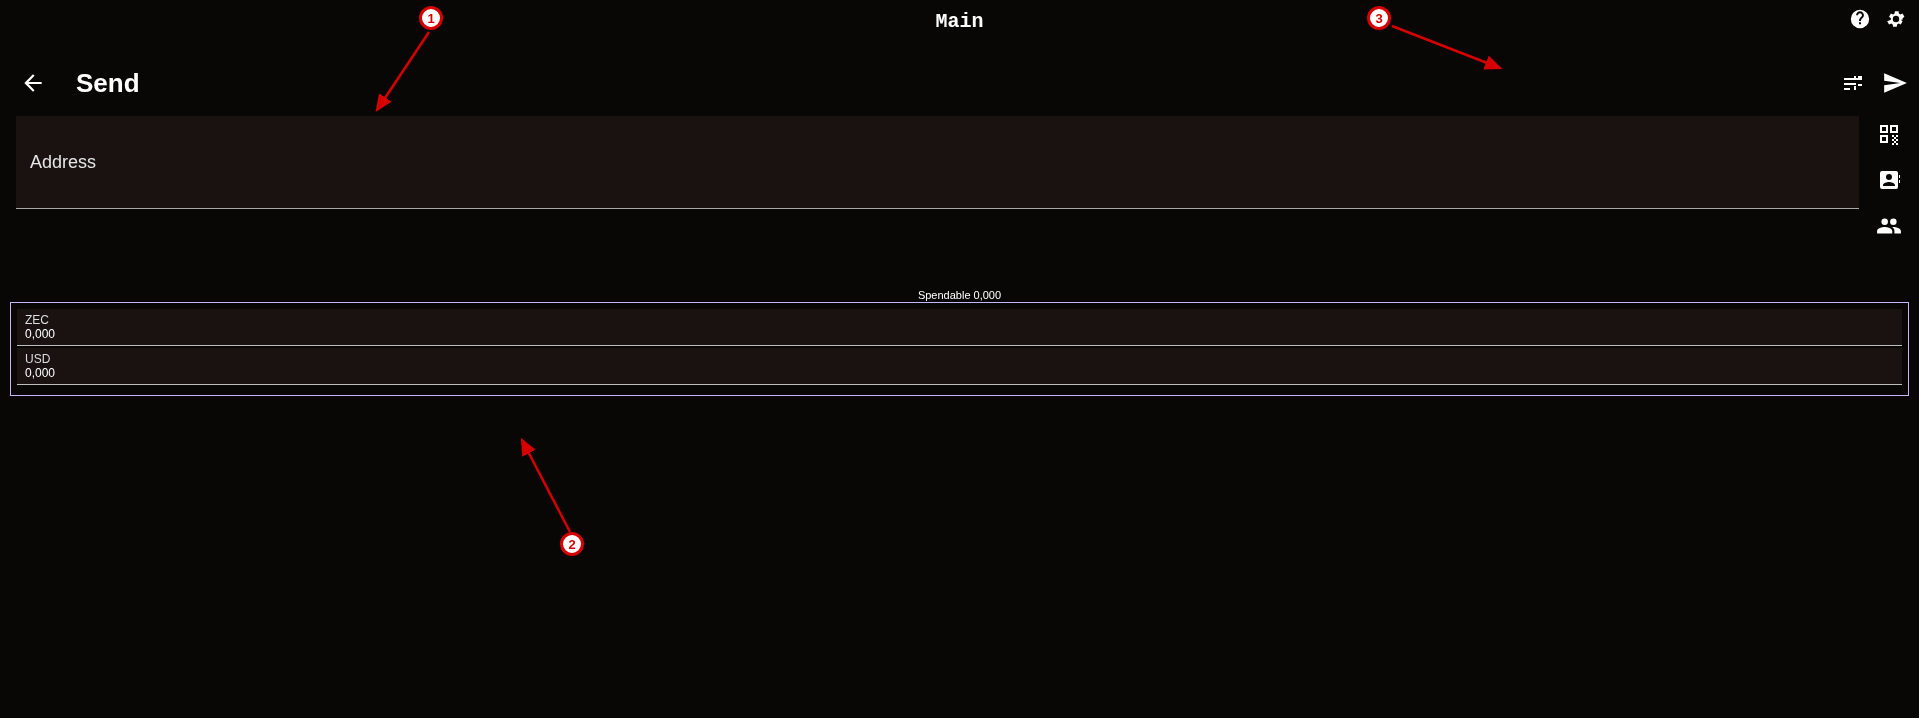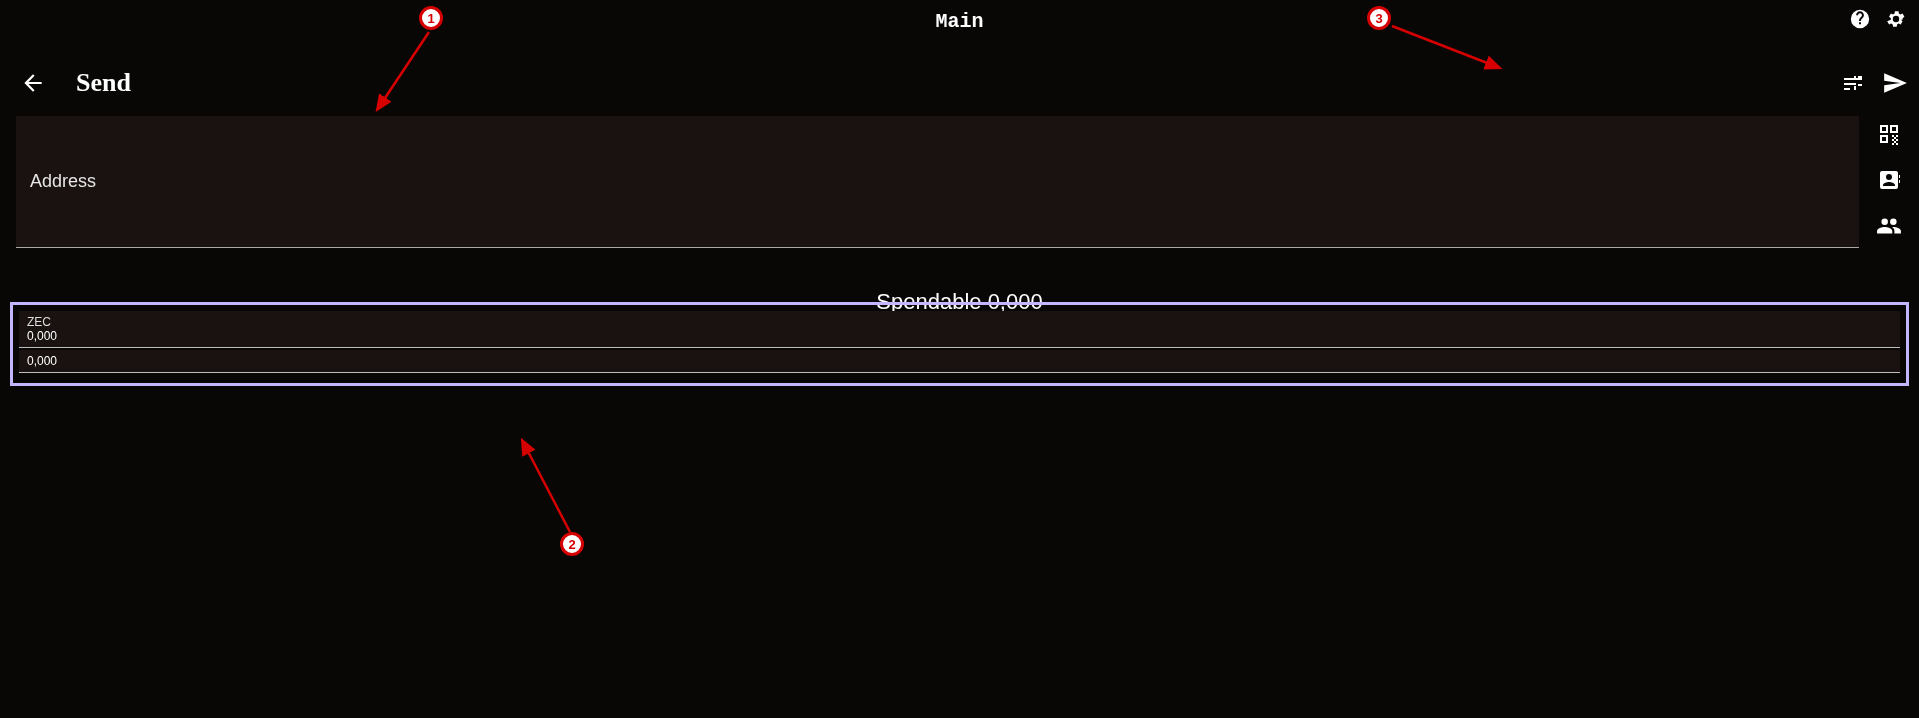--- a/index.html
+++ b/index.html
@@ -50,38 +50,37 @@
   .subbar .back {
     margin-left: 18px;
     width: 30px; height: 30px;
     display:flex; align-items:center; justify-content:center;
     cursor:pointer;
   }
   .subbar .page-title {
     margin-left: 28px;
     font-size: 26px;
     font-weight: 600;
-    font-family: Liberation Serif, serif;
   }
   .subbar-right {
     margin-left: auto;
     margin-right: 10px;
     display: flex;
     gap: 14px;
     align-items: center;
   }
   .subbar-right .icon-btn { width: 28px; height: 28px; display:flex; align-items:center; justify-content:center; cursor:pointer; }
 
   
   .address-wrap {
     position: absolute;
     top: 116px;
     left: 16px;
     right: 60px;
-    height: 132px;
+    height: 93px;
     background: #1a1211;
     border-bottom: 1px solid #a8a8a8;
     display: flex;
     align-items: center;
     padding-left: 14px;
   }
   .address-placeholder {
     color: #e6e6e6;
     font-size: 18px;
   }
@@ -97,32 +96,31 @@
     padding-top: 4px;
   }
   .address-side .icon-btn { width:28px; height:28px; display:flex; align-items:center; justify-content:center; cursor:pointer; }
 
   
   .spendable {
     position: absolute;
     top: 289px;
     left: 0; right: 0;
     text-align: center;
-    font-size: 22px;
-    color: #fff;
-    text-decoration: underline;
+    font-size: 11px;
+    color: #fff;
   }
 
   
   .amount-box {
     position: absolute;
     top: 302px;
     left: 10px;
     right: 10px;
-    border: 3px solid #c4b5fd;
+    border: 1px solid #c4b5fd;
     background: transparent;
     padding: 6px 6px 8px 6px;
   }
   .amount-field {
     background: #1a1211;
     border-bottom: 1px solid #bdbdbd;
     padding: 4px 8px 4px 8px;
     margin-bottom: 2px;
   }
   .amount-field .label {
@@ -215,20 +213,21 @@
 </div>
 
 <div class="spendable">Spendable  0,000</div>
 
 <div class="amount-box">
   <div class="amount-field">
     <div class="label">ZEC</div>
     <div class="value">0,000</div>
   </div>
   <div class="amount-field">
+    <div class="label">USD</div>
     <div class="value">0,000</div>
   </div>
 </div>
 
 <div class="callout" style="left:419px; top:6px;">1</div>
 <svg class="arrow" style="left:371px; top:28px;" width="70" height="90">
   <defs>
       <marker id="ah1" markerWidth="8" markerHeight="8" refX="6" refY="3" orient="auto">
         <path d="M0,0 L7,3 L0,6 Z" fill="#d60000"></path>
       </marker>

